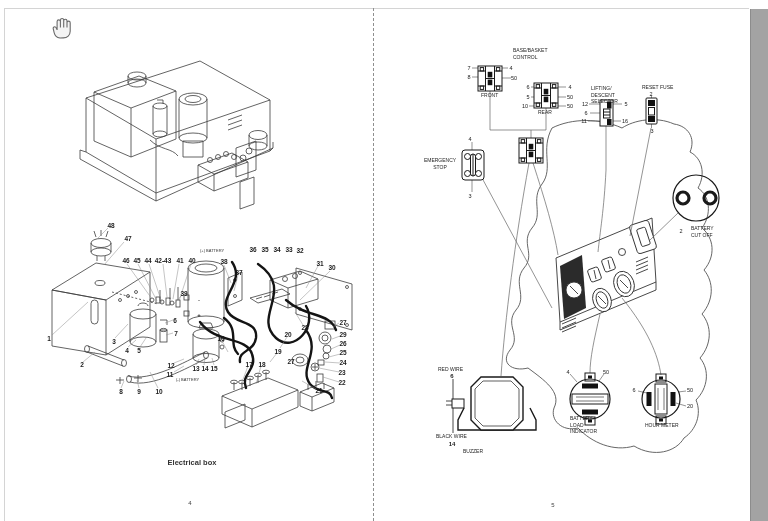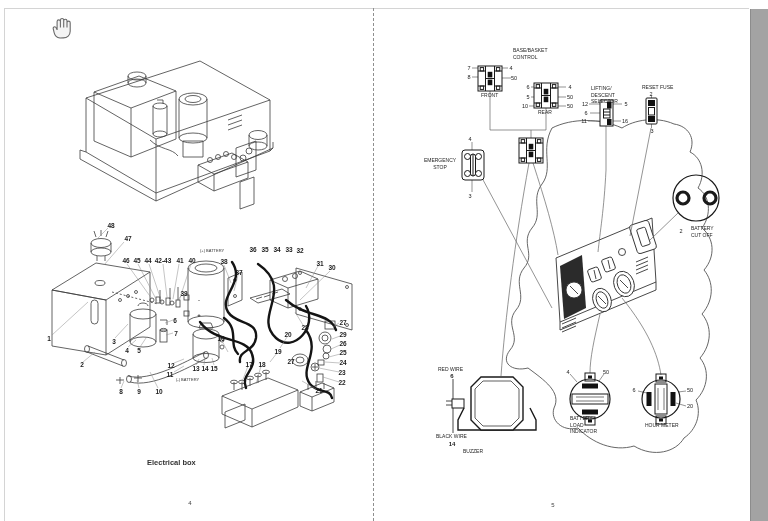--- a/index.html
+++ b/index.html
@@ -5,21 +5,21 @@
   html,body{margin:0;padding:0}
   body{width:768px;height:521px;background:#fff;font-family:"Liberation Sans",sans-serif;position:relative;overflow:hidden}
   .stage{position:absolute;inset:0}
   .hairline-top{position:absolute;left:4px;top:8px;width:745px;border-top:1px solid #d4d4d4}
   .hairline-left{position:absolute;left:4px;top:8px;height:513px;border-left:1px solid #d4d4d4}
   .gutter{position:absolute;left:750px;top:9px;width:18px;height:512px;background:#a3a3a3;border-left:1px solid #8c8c8c}
   .separator{position:absolute;left:373px;top:8px;height:513px;border-left:1px dashed #8f8f8f}
   svg.art{position:absolute;left:0;top:0}
   .lbl{position:absolute;font-size:5px;line-height:1.3;color:#1f1f1f;white-space:pre-line}
   .lbl.tiny{font-size:4px;color:#333}
-  .caption{position:absolute;font-weight:bold;font-size:7.5px;color:#333;}
+  .caption{position:absolute;font-weight:bold;font-size:7.5px;color:#333;text-align:center}
   .pageno{position:absolute;font-size:6px;color:#444;text-align:center}
   .callout{position:absolute;transform:translate(-50%,-50%);color:#1b1b1b;white-space:nowrap}
   .callouts-left .callout{font-size:6.5px;font-weight:600}
   .callouts-right .callout{font-size:5.5px;font-weight:500}
   .callout.b{font-weight:700;font-size:6px}
   .watermark{position:absolute;left:238px;top:242px;font-weight:bold;font-size:21px;letter-spacing:.2px;opacity:.95;z-index:30}
 </style>
 </head>
 <body>
 

